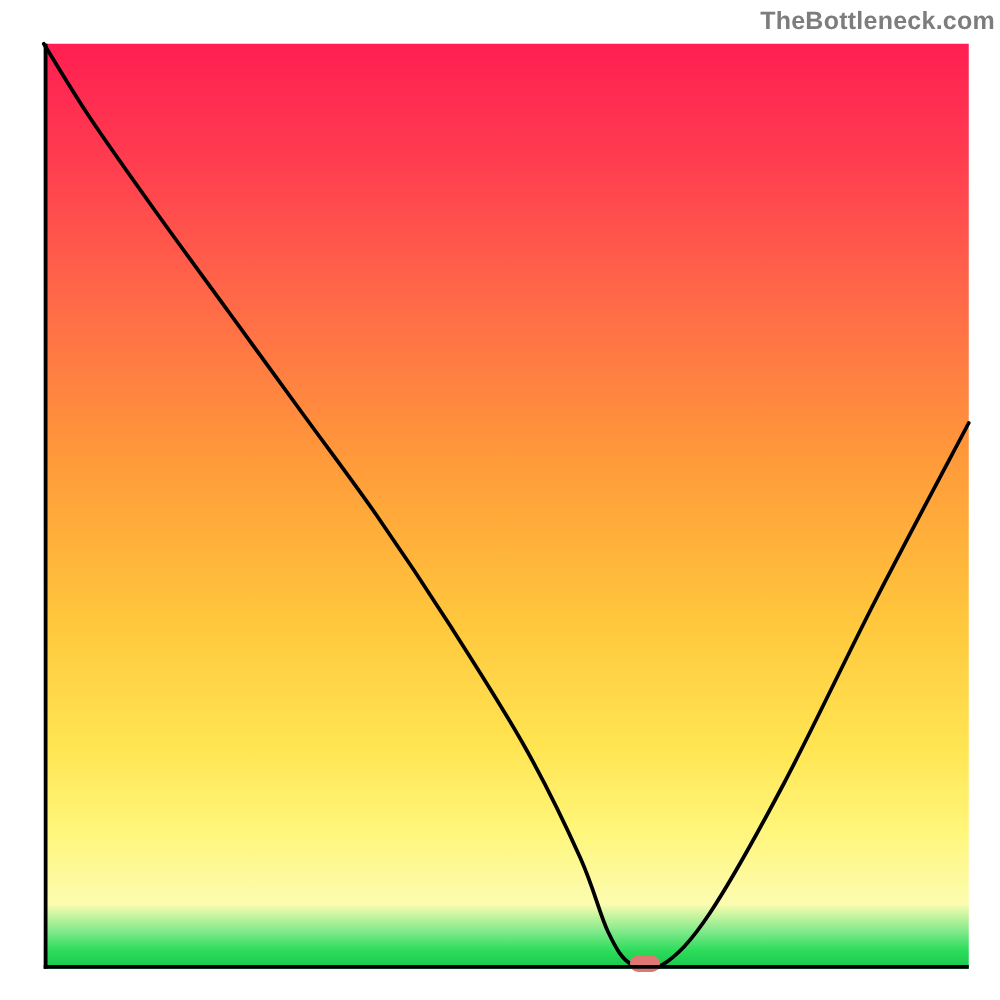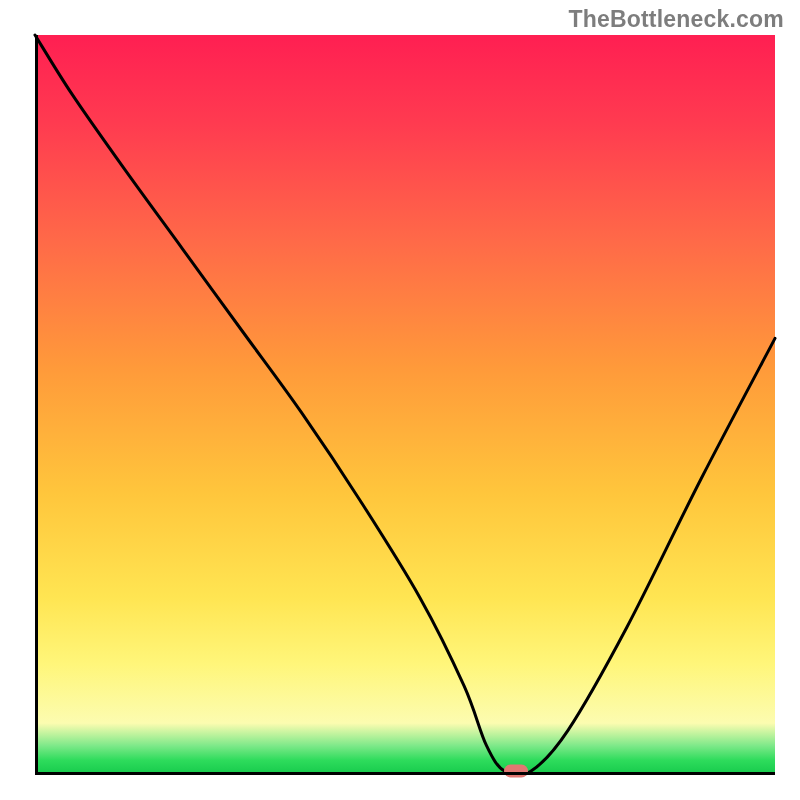--- a/index.html
+++ b/index.html
@@ -11,22 +11,22 @@
     font-family: Arial, Helvetica, sans-serif;
   }
   .stage {
     position: relative;
     width: 800px;
     height: 800px;
   }
   .watermark {
     position: absolute;
     top: 6px;
-    right: 16px;
-    font-size: 23px;
+    right: 4px;
+    font-size: 20px;
     font-weight: 600;
     color: #7d7d7d;
     letter-spacing: 0.2px;
     z-index: 50;
   }
   
   .plot-frame {
     position: absolute;
     left: 35px;
     top: 35px;

